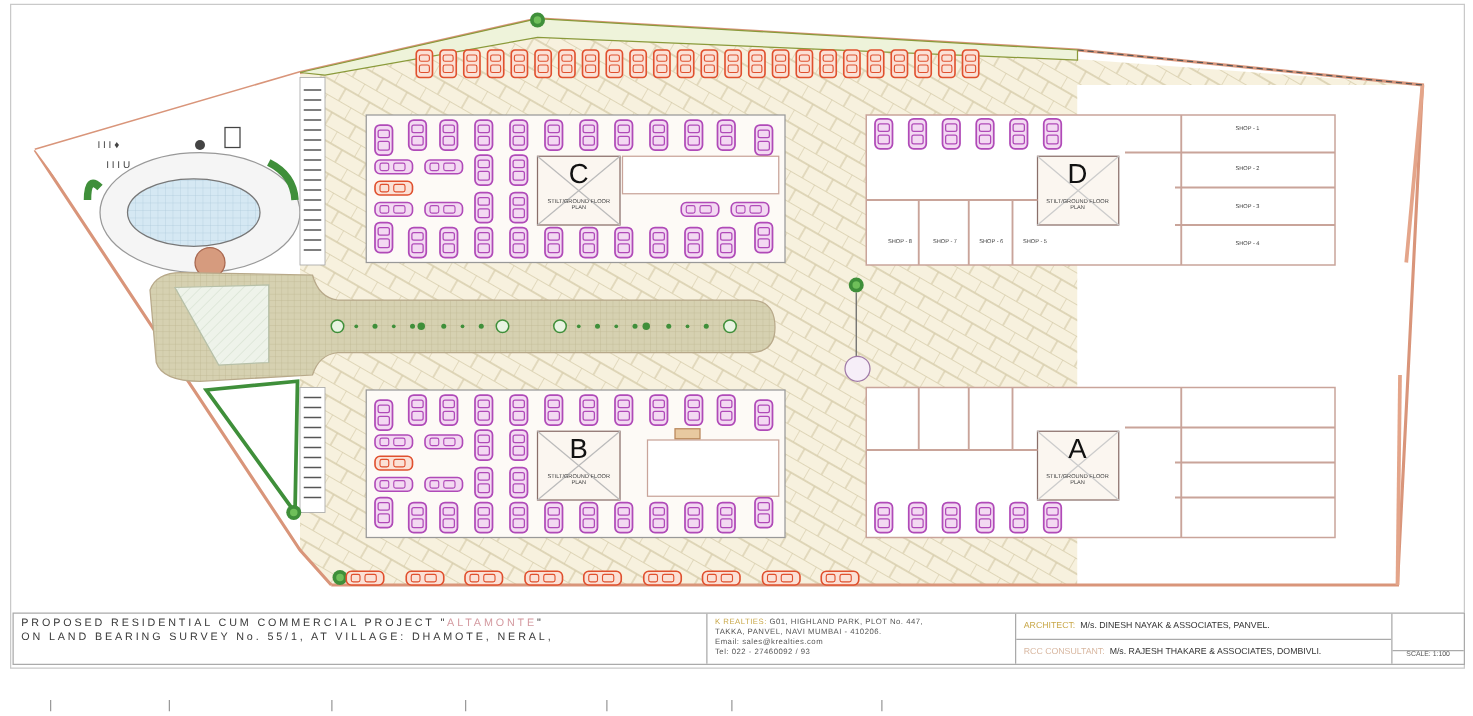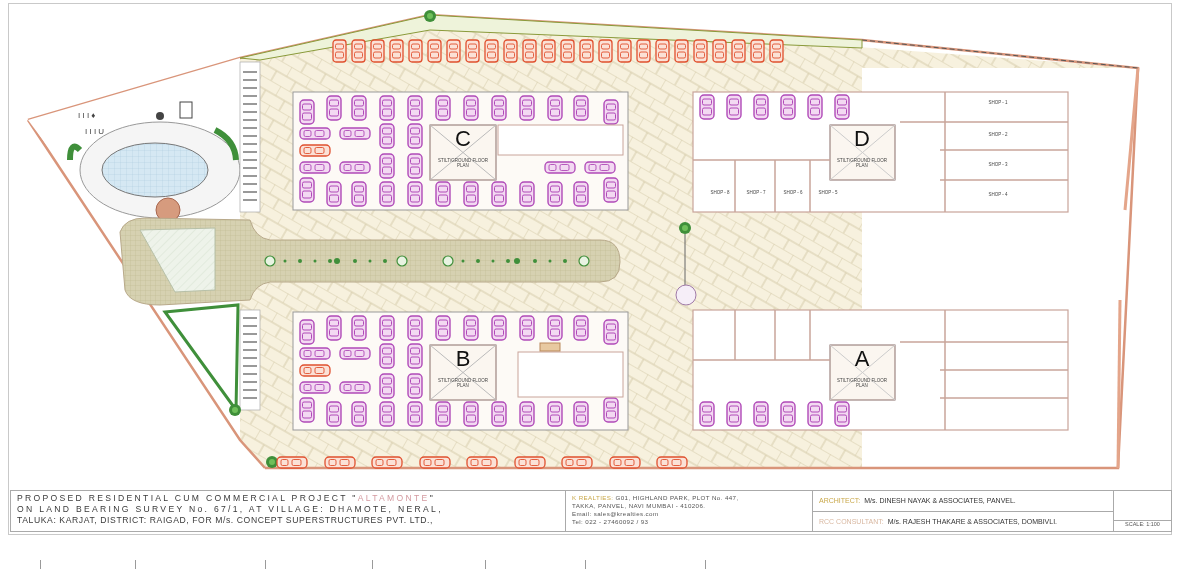--- a/index.html
+++ b/index.html
@@ -365,22 +365,21 @@
 <div class="core-note" style="left:970px;top:162px;">SHOP - 3</div>
 <div class="core-note" style="left:970px;top:192px;">SHOP - 4</div>
 <div class="core-note" style="left:800px;top:190px;">SHOP - 5</div>
 <div class="core-note" style="left:765px;top:190px;">SHOP - 6</div>
 <div class="core-note" style="left:728px;top:190px;">SHOP - 7</div>
 <div class="core-note" style="left:692px;top:190px;">SHOP - 8</div>
 
 <div class="titleblock">
   <div class="tb-project">
     <div><span>PROPOSED RESIDENTIAL CUM COMMERCIAL PROJECT "</span><span class="accent">ALTAMONTE</span><span>"</span></div>
-    <div>ON LAND BEARING SURVEY No. 67/1, AT VILLAGE: DHAMOTE, NERAL,</div>
-    <div class="l3">TALUKA: KARJAT, DISTRICT: RAIGAD, FOR M/s. CONCEPT SUPERSTRUCTURES PVT. LTD.,</div>
+    <div>ON LAND BEARING SURVEY No. 55/1, AT VILLAGE: DHAMOTE, NERAL,</div>
   </div>
   <div class="tb-contact">
     <div><span class="brand">K REALTIES:</span> <span>G01, HIGHLAND PARK, PLOT No. 447,</span></div>
     <div>TAKKA, PANVEL, NAVI MUMBAI - 410206.</div>
     <div>Email: sales@krealties.com</div>
     <div>Tel: 022 - 27460092 / 93</div>
   </div>
   <div class="tb-consult">
     <div class="row">
         <span class="lab">ARCHITECT:</span>

